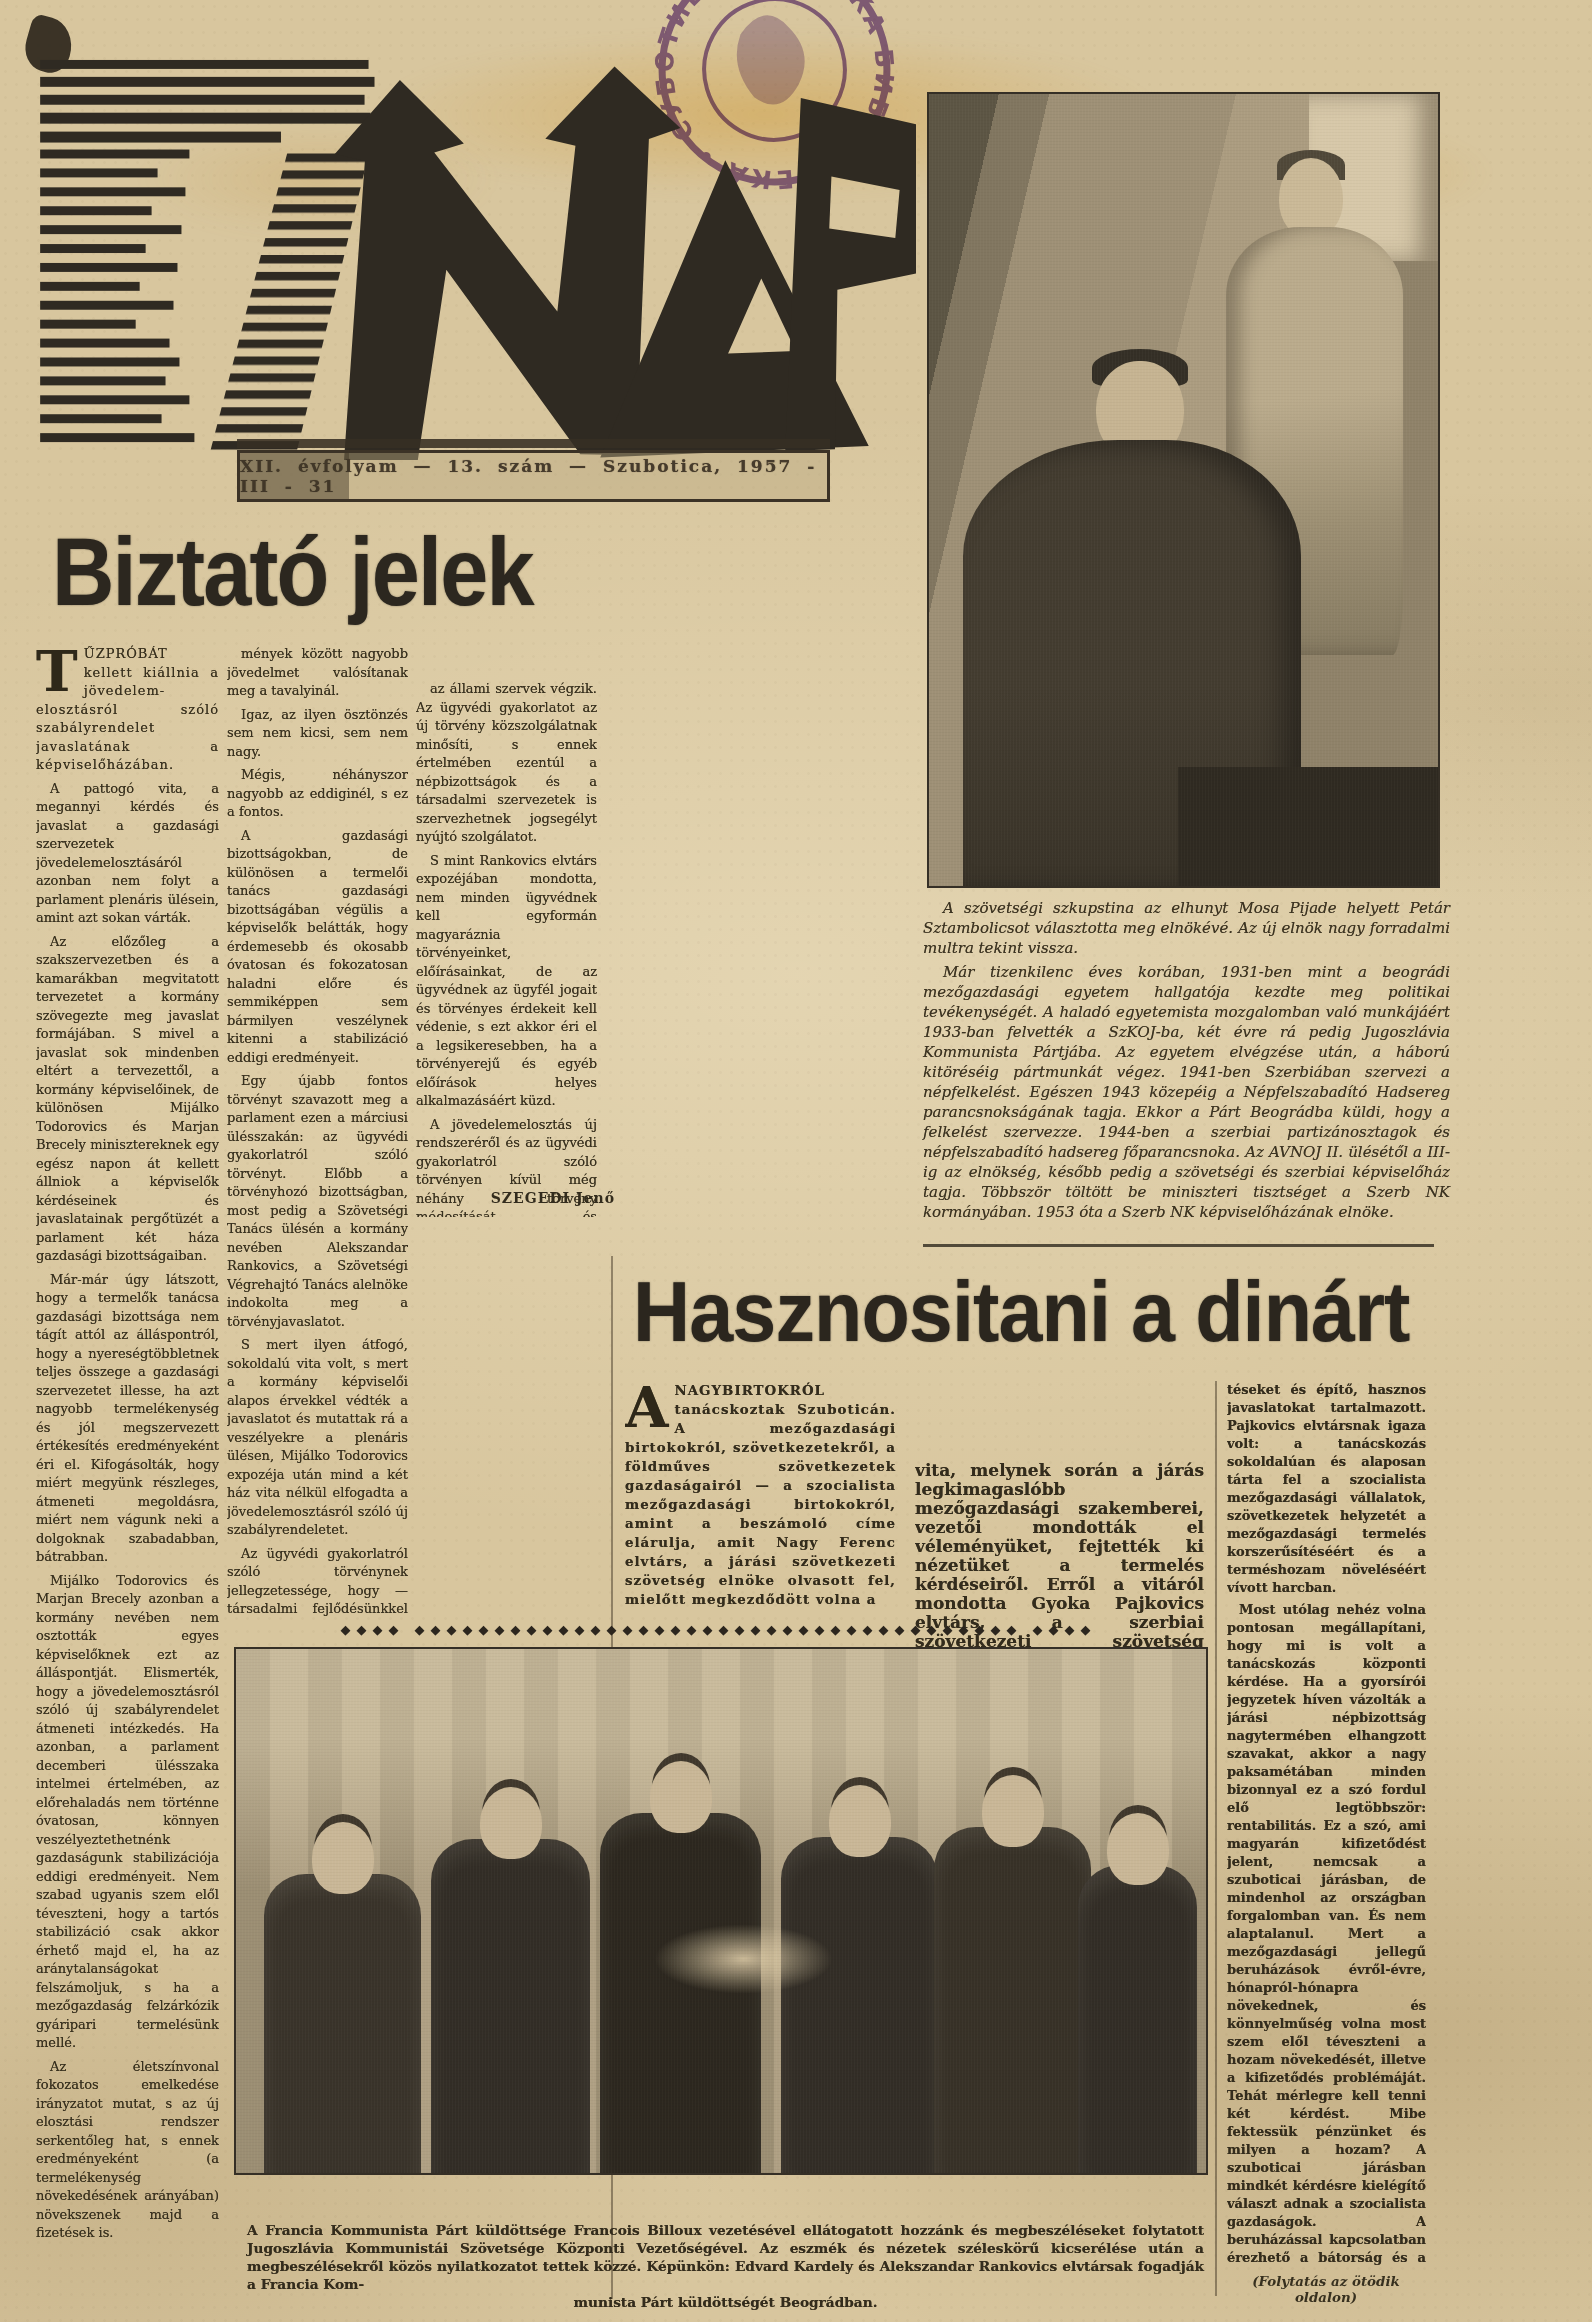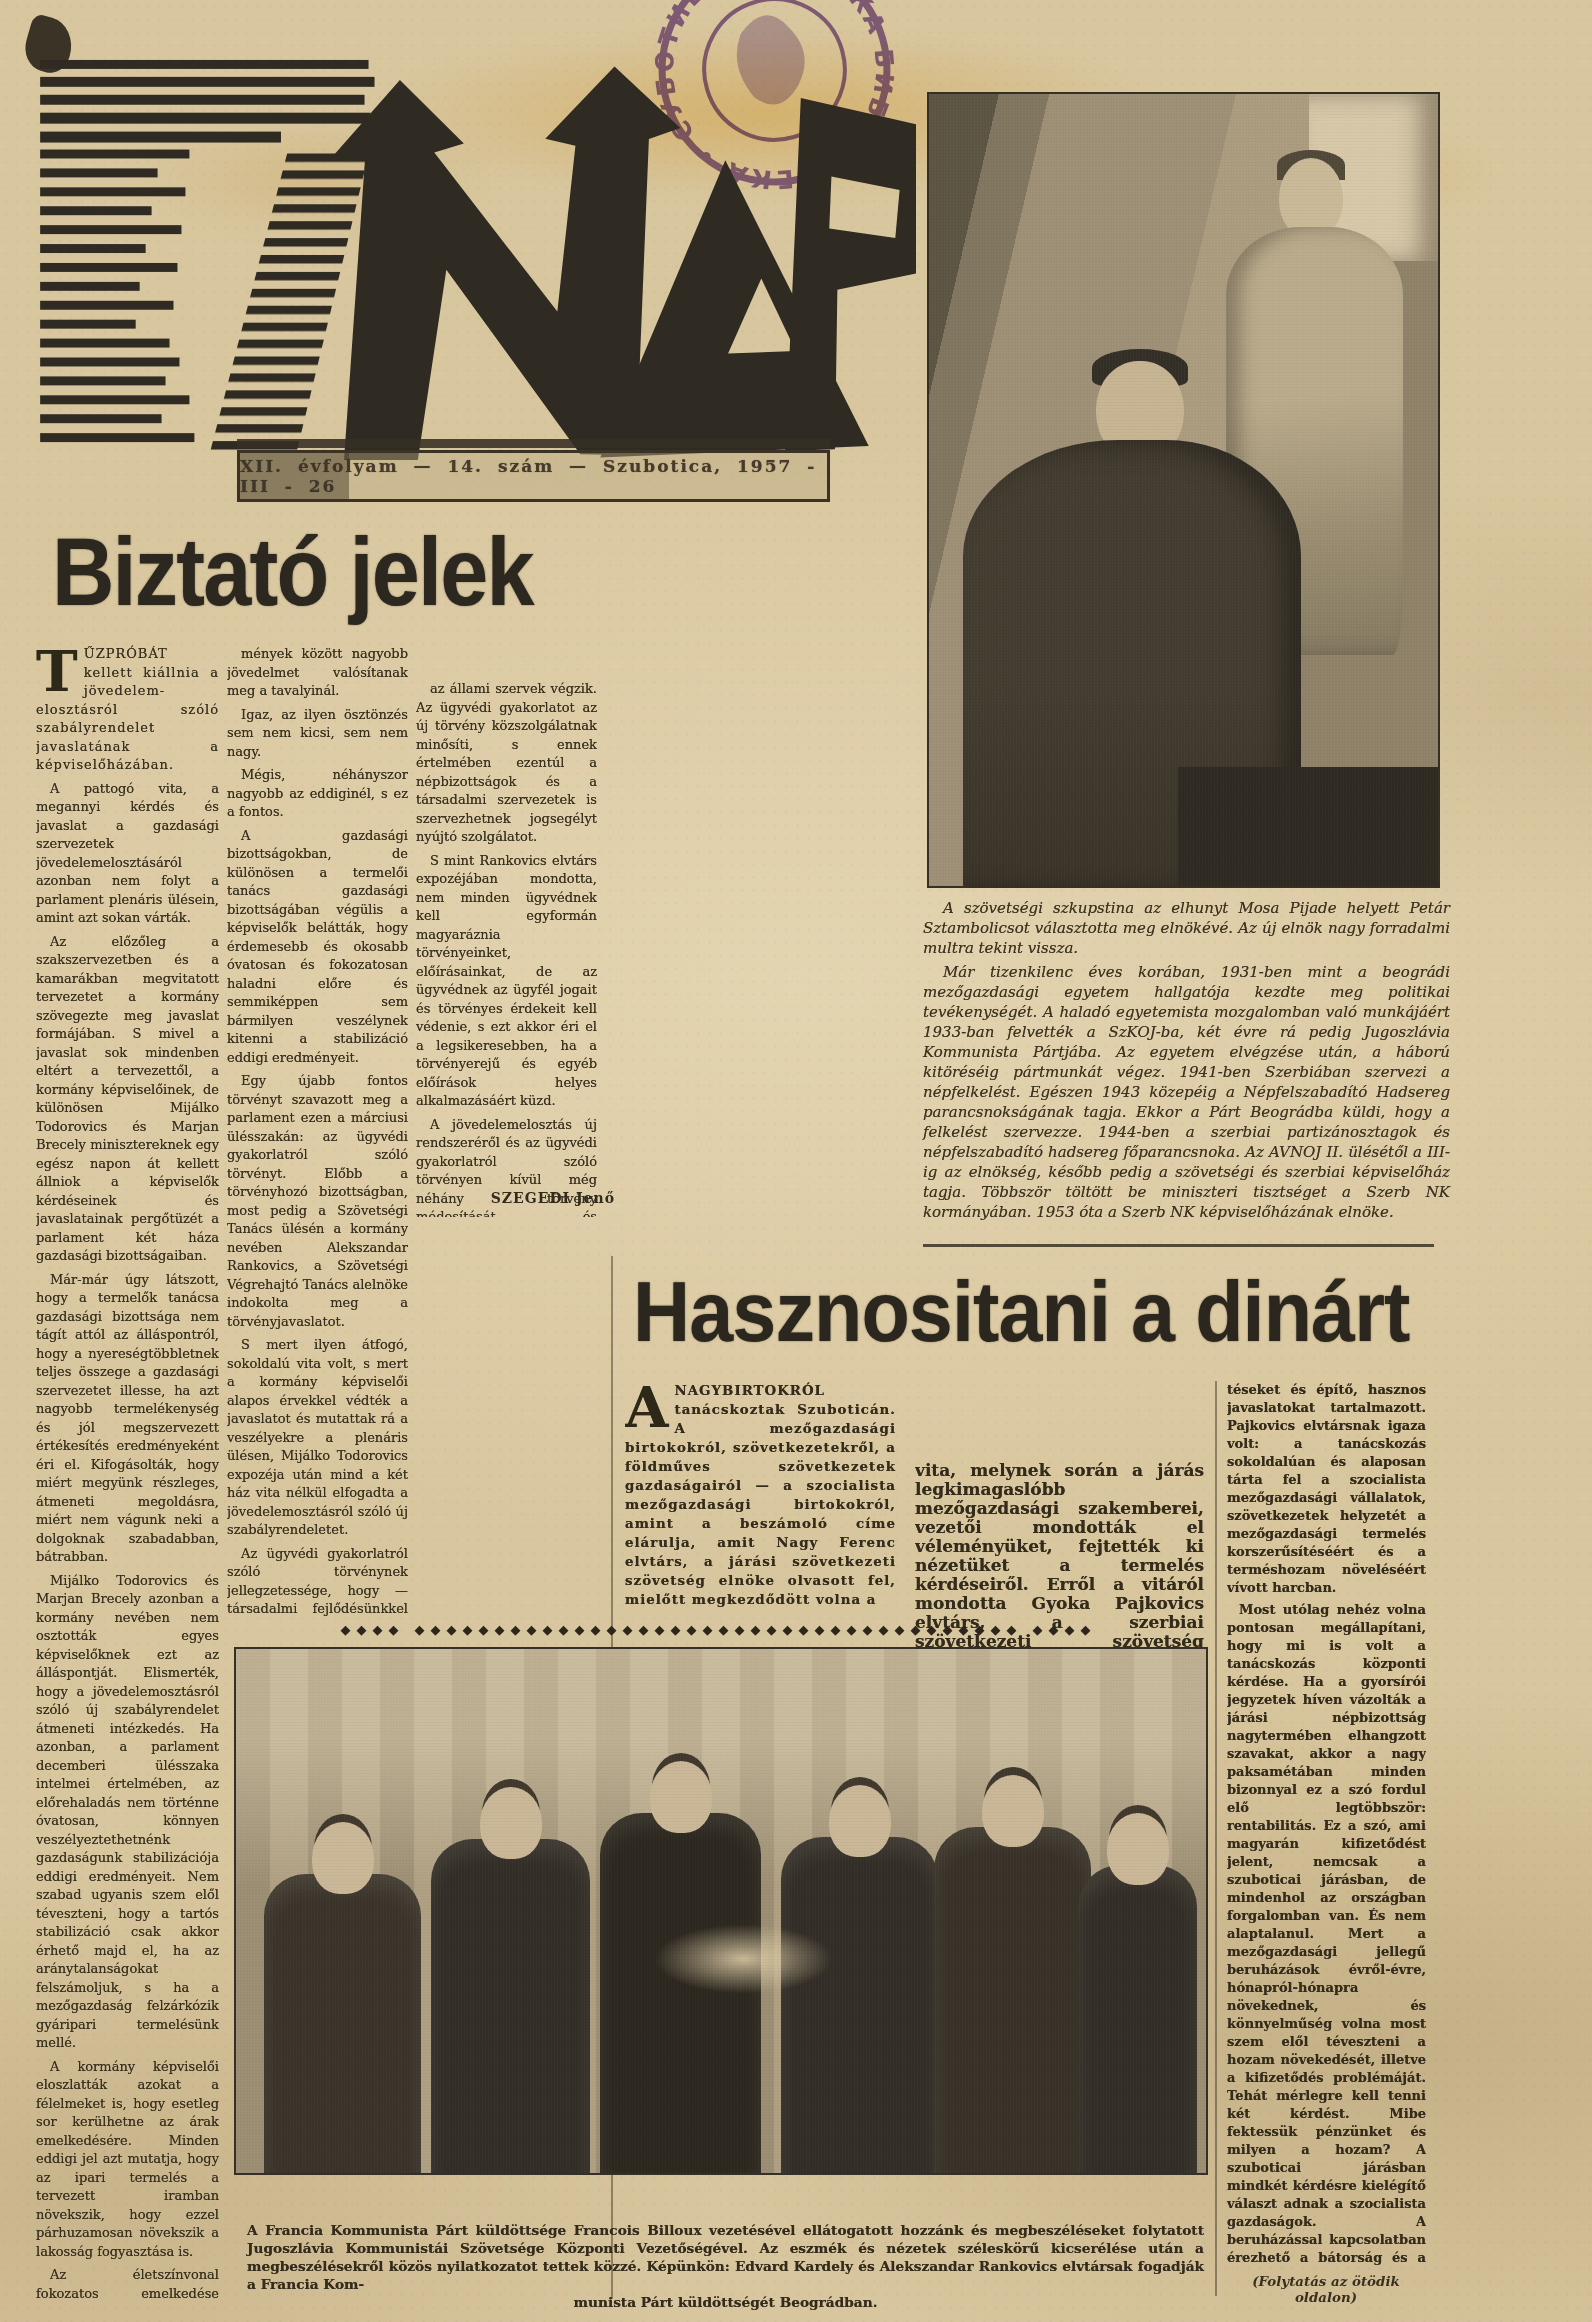--- a/index.html
+++ b/index.html
@@ -185,34 +185,33 @@
       <g fill="#2f2a22" transform="rotate(-2 600 210)">
         <polygon points="298,405 330,100 300,92 368,20 430,86 400,94 518,258 542,92 512,84 584,14 648,78 616,88 592,405 536,402 408,212 372,406"></polygon>
         <path fill-rule="evenodd" d="M556,406 L692,112 L826,404 Z M688,306 L724,232 L756,306 Z"></path>
         <path fill-rule="evenodd" d="M742,406 L770,52 L906,88 L916,226 L800,246 L792,406 Z M798,132 L866,148 L860,196 L794,184 Z"></path>
       </g>
     </svg>
   </div>
 
   <div class="dateline-bar"></div>
   <div class="dateline-box">
-    <span class="dateline-text">XII. évfolyam — 14. szám — Szubotica, 1957 - III - 26</span>
+    <span class="dateline-text">XII. évfolyam — 13. szám — Szubotica, 1957 - III - 31</span>
   </div>
 
   <div class="headline1">Biztató jelek</div>
 
   <div id="a1c1" class="bodycol a1">
     <p class="opener">
       <span class="dropcap">T</span><span class="opener-caps">ŰZPRÓBÁT kellett kiállnia a jövedelem-elosztásról szóló szabályrendelet javaslatának a képviselőházában.</span>
     </p>
     <p>A pattogó vita, a megannyi kérdés és javaslat a gazdasági szervezetek jövedelemelosztásáról azonban nem folyt a parlament plenáris ülésein, amint azt sokan várták.</p>
     <p>Az előzőleg a szakszervezetben és a kamarákban megvitatott tervezetet a kormány szövegezte meg javaslat formájában. S mivel a javaslat sok mindenben eltért a tervezettől, a kormány képviselőinek, de különösen Mijálko Todorovics és Marjan Brecely minisztereknek egy egész napon át kellett állniok a képviselők kérdéseinek és javaslatainak pergőtüzét a parlament két háza gazdasági bizottságaiban.</p>
     <p>Már-már úgy látszott, hogy a termelők tanácsa gazdasági bizottsága nem tágít attól az álláspontról, hogy a nyereségtöbbletnek teljes összege a gazdasági szervezetet illesse, ha azt nagyobb termelékenység és jól megszervezett értékesítés eredményeként éri el. Kifogásolták, hogy miért megyünk részleges, átmeneti megoldásra, miért nem vágunk neki a dolgoknak szabadabban, bátrabban.</p>
     <p>Mijálko Todorovics és Marjan Brecely azonban a kormány nevében nem osztották egyes képviselőknek ezt az álláspontját. Elismerték, hogy a jövedelemosztásról szóló új szabályrendelet átmeneti intézkedés. Ha azonban, a parlament decemberi ülésszaka intelmei értelmében, az előrehaladás nem történne óvatosan, könnyen veszélyeztethetnénk gazdaságunk stabilizációja eddigi eredményeit. Nem szabad ugyanis szem elől téveszteni, hogy a tartós stabilizáció csak akkor érhető majd el, ha az aránytalanságokat felszámoljuk, s ha a mezőgazdaság felzárkózik gyáripari termelésünk mellé.</p>
-    <p>A kormány képviselői eloszlatták azokat a félelmeket is, hogy esetleg sor kerülhetne az árak emelkedésére. Minden eddigi jel azt mutatja, hogy az ipari termelés a tervezett iramban növekszik, hogy ezzel párhuzamosan növekszik a lakosság fogyasztása is.</p>
     <p>Az életszínvonal fokozatos emelkedése irányzatot mutat, s az új elosztási rendszer serkentőleg hat, s ennek eredményeként (a termelékenység növekedésének arányában) növekszenek majd a fizetések is.</p>
 
   </div>
 
   <div id="a1c2" class="bodycol a1">
     <p>mények között nagyobb jövedelmet valósítanak meg a tavalyinál.</p>
     <p>Igaz, az ilyen ösztönzés sem nem kicsi, sem nem nagy.</p>
     <p>Mégis, néhányszor nagyobb az eddiginél, s ez a fontos.</p>
     <p>A gazdasági bizottságokban, de különösen a termelői tanács gazdasági bizottságában végülis a képviselők belátták, hogy érdemesebb és okosabb óvatosan és fokozatosan haladni előre és semmiképpen sem bármilyen veszélynek kitenni a stabilizáció eddigi eredményeit.</p>
     <p>Egy újabb fontos törvényt szavazott meg a parlament ezen a márciusi ülésszakán: az ügyvédi gyakorlatról szóló törvényt. Előbb a törvényhozó bizottságban, most pedig a Szövetségi Tanács ülésén a kormány nevében Alekszandar Rankovics, a Szövetségi Végrehajtó Tanács alelnöke indokolta meg a törvényjavaslatot.</p>

